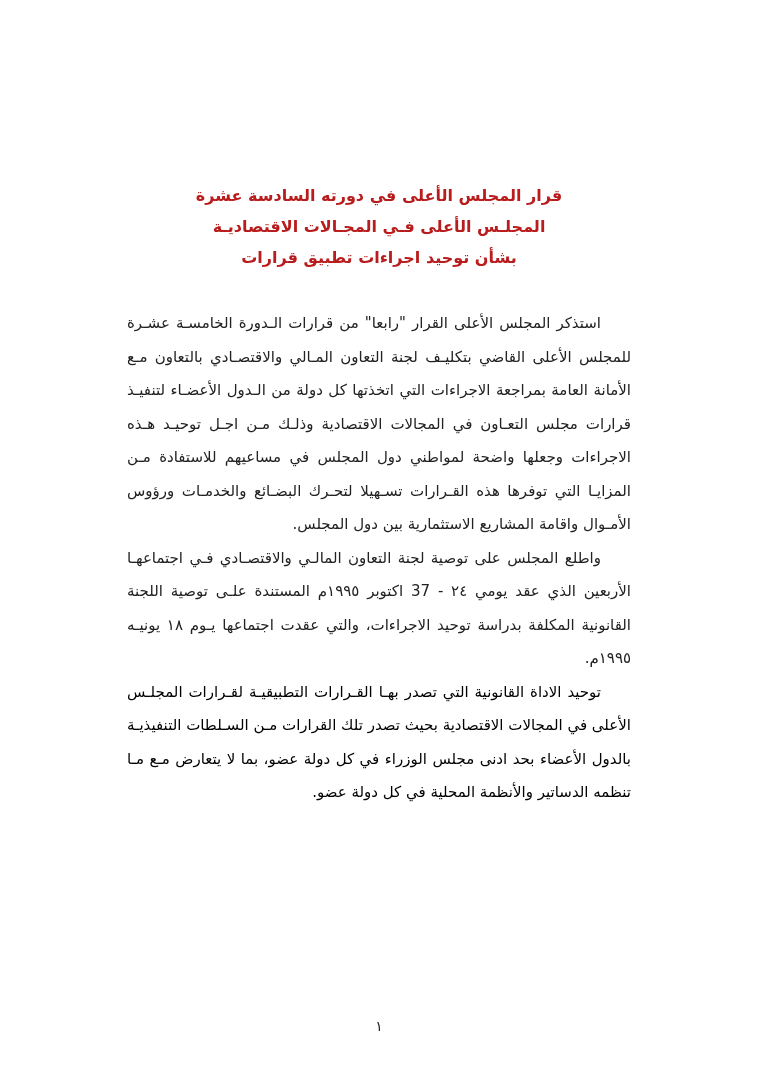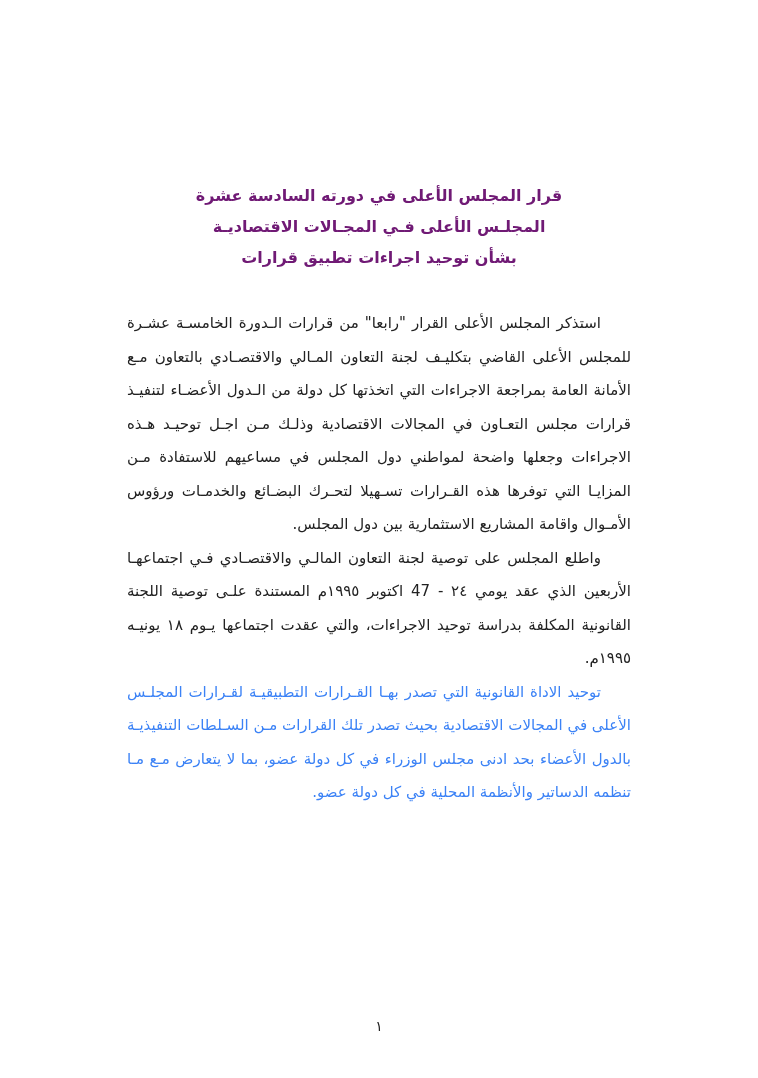--- a/index.html
+++ b/index.html
@@ -18,37 +18,37 @@
     inset: 0;
     direction: rtl;
     background: #ffffff;
   }
   .doc-title {
     margin-top: 180px;
     text-align: center;
     font-weight: bold;
     font-size: 16px;
     line-height: 31px;
-    color: #701a75;
+    color: #b91c1c;
     letter-spacing: 0.2px;
   }
   .doc-title .title-line { display: block; }
   .doc-body {
     width: 504px;
     margin: 34px auto 0 auto;
     font-size: 15px;
     line-height: 33.5px;
     text-align: justify;
     color: #222222;
   }
   .doc-body p {
     margin: 0;
     text-indent: 30px; 
   }
-  .doc-body p:last-child { color: #3b82f6; }
+  .doc-body p:last-child { color: #000000; }
   .page-number {
     position: absolute;
     bottom: 44px;
     left: 0;
     right: 0;
     text-align: center;
     font-size: 14px;
     color: #222222;
   }
 </style>
@@ -58,19 +58,19 @@
 <div class="page">
 
   <div class="doc-title">
     <span class="title-line">قرار المجلس الأعلى في دورته السادسة عشرة</span>
     <span class="title-line">المجلـس الأعلى فـي المجـالات الاقتصاديـة</span>
     <span class="title-line">بشأن  توحيد اجراءات تطبيق قرارات</span>
   </div>
 
   <div class="doc-body">
     <p>استذكر المجلس الأعلى القرار "رابعا" من قرارات الـدورة الخامسـة عشـرة للمجلس الأعلى القاضي بتكليـف لجنة التعاون المـالي والاقتصـادي بالتعاون مـع الأمانة العامة بمراجعة الاجراءات التي اتخذتها كل دولة من الـدول الأعضـاء لتنفيـذ قرارات مجلس التعـاون في المجالات الاقتصادية وذلـك مـن اجـل توحيـد هـذه الاجراءات وجعلها واضحة لمواطني دول المجلس في مساعيهم للاستفادة مـن المزايـا التي توفرها هذه القـرارات تسـهيلا لتحـرك البضـائع والخدمـات ورؤوس الأمـوال واقامة المشاريع الاستثمارية بين دول المجلس.</p>
-    <p>واطلع المجلس على توصية لجنة التعاون المالـي والاقتصـادي فـي اجتماعهـا الأربعين الذي عقد يومي ٢٤ - 47 اكتوبر ١٩٩٥م المستندة علـى توصية اللجنة القانونية المكلفة بدراسة توحيد الاجراءات، والتي عقدت اجتماعها يـوم ١٨ يونيـه ١٩٩٥م.</p>
+    <p>واطلع المجلس على توصية لجنة التعاون المالـي والاقتصـادي فـي اجتماعهـا الأربعين الذي عقد يومي ٢٤ - 37 اكتوبر ١٩٩٥م المستندة علـى توصية اللجنة القانونية المكلفة بدراسة توحيد الاجراءات، والتي عقدت اجتماعها يـوم ١٨ يونيـه ١٩٩٥م.</p>
     <p>توحيد الاداة القانونية التي تصدر بهـا القـرارات التطبيقيـة لقـرارات المجلـس الأعلى في المجالات الاقتصادية بحيث تصدر تلك القرارات مـن السـلطات التنفيذيـة بالدول الأعضاء بحد ادنى مجلس الوزراء في كل دولة عضو، بما لا يتعارض مـع مـا تنظمه الدساتير والأنظمة المحلية في كل دولة عضو.</p>
   </div>
 
   <div class="page-number">١</div>
 
 </div>
 
 </body></html>

